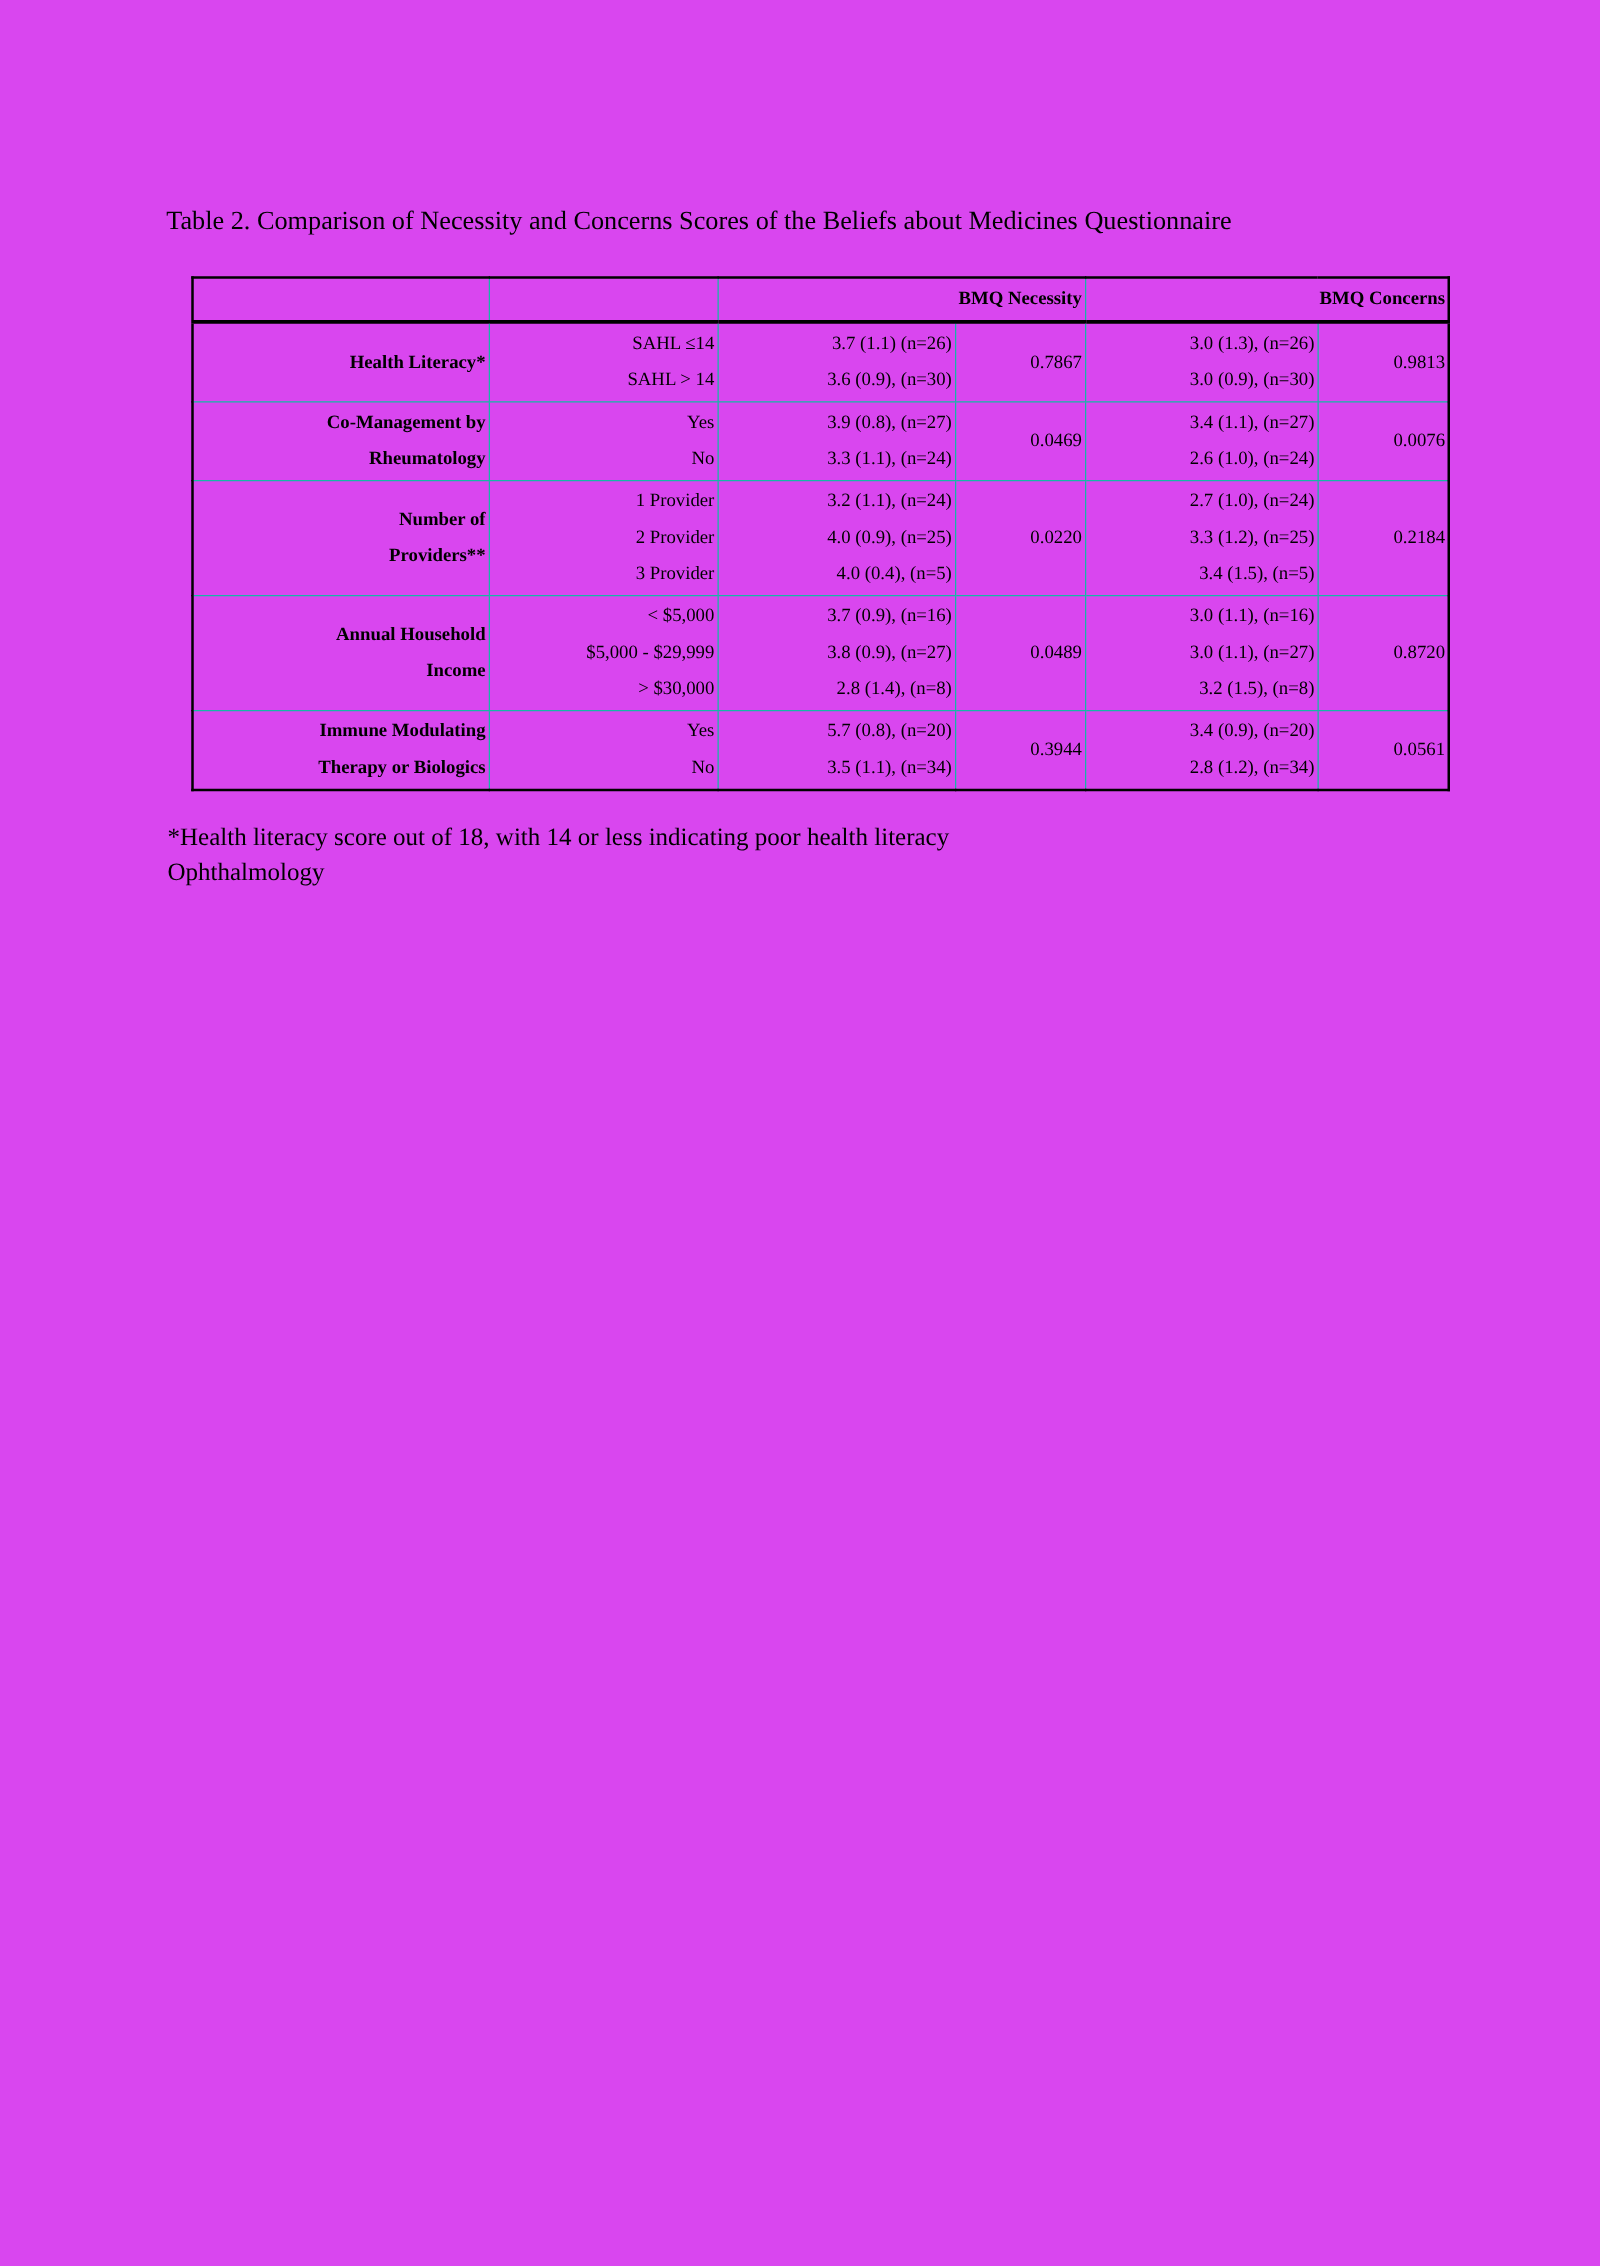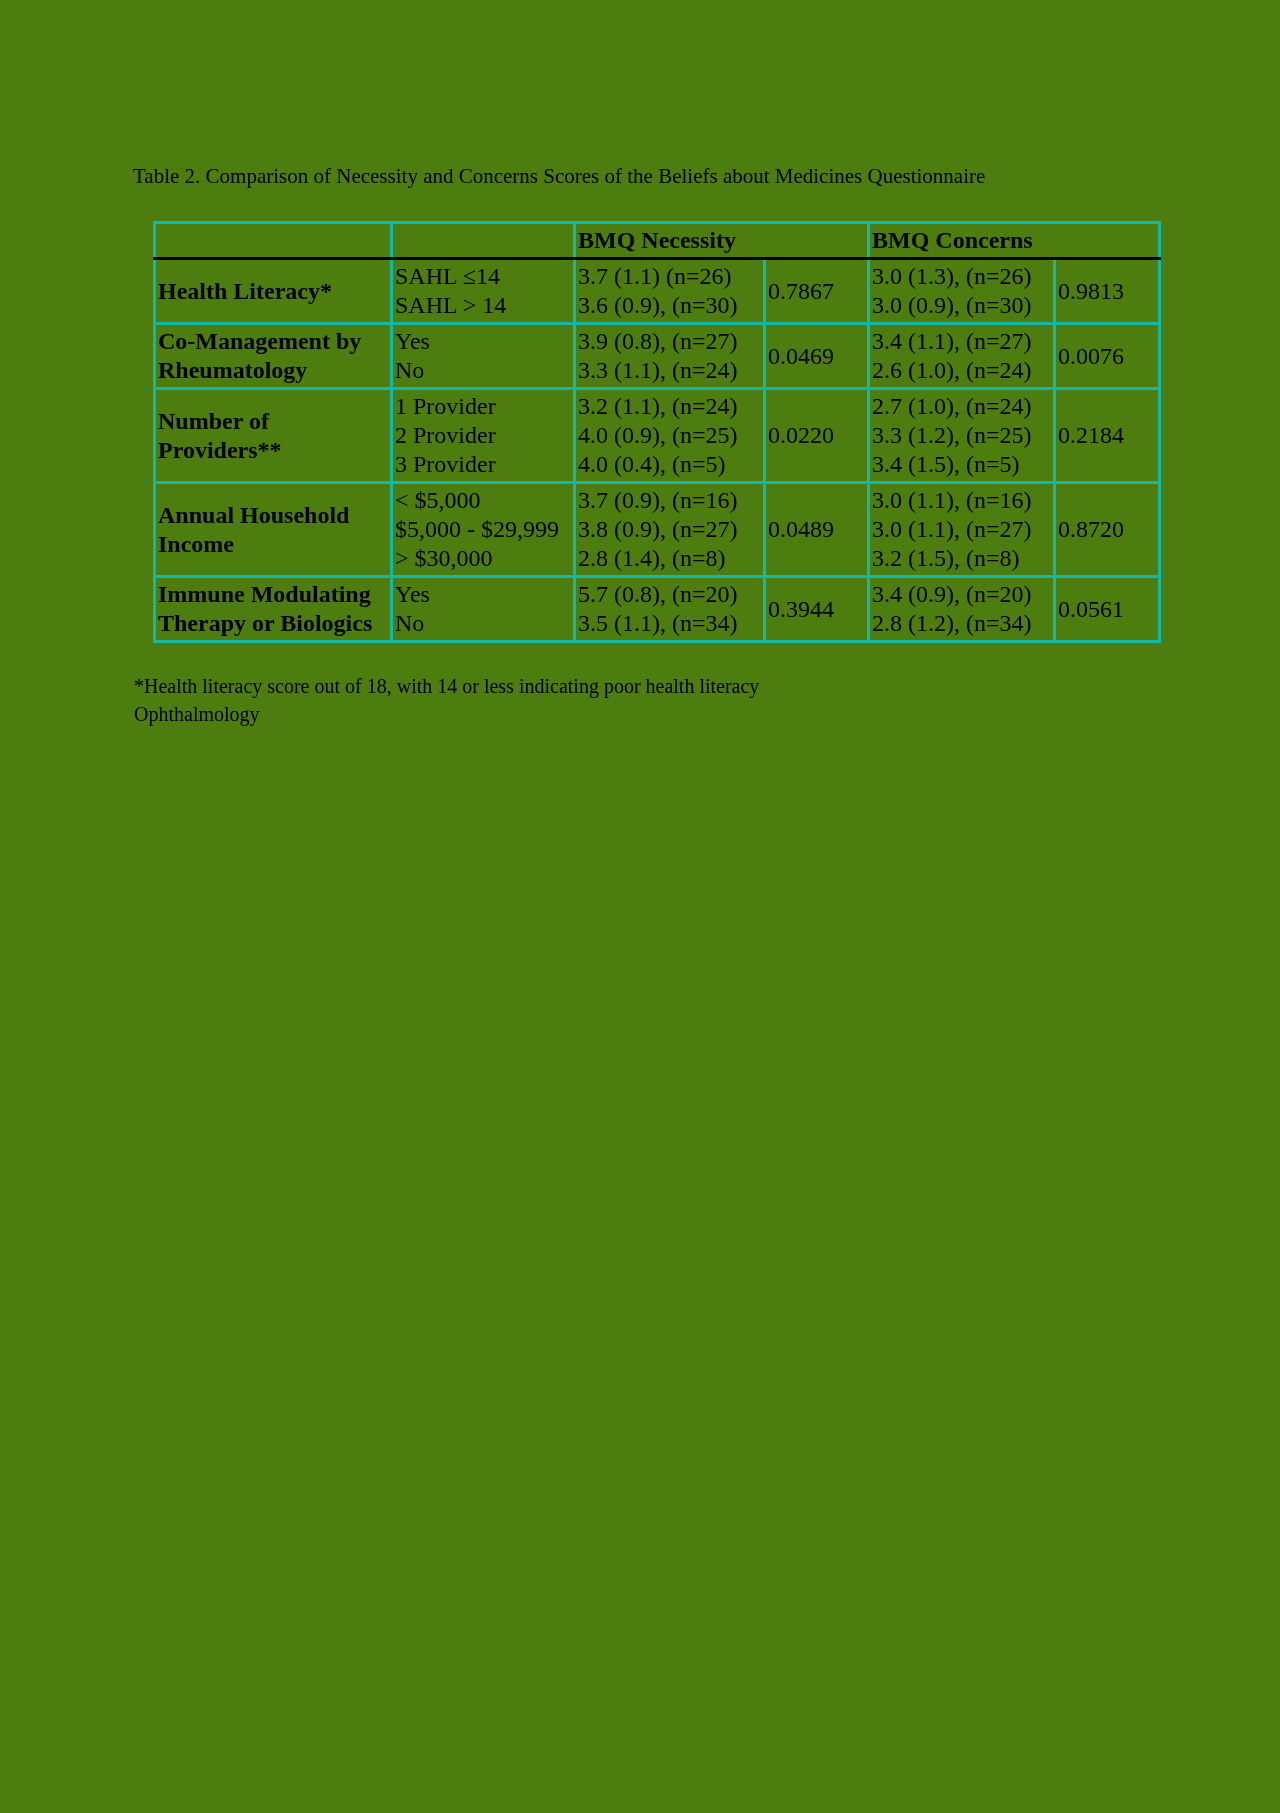--- a/index.html
+++ b/index.html
@@ -1,21 +1,21 @@
 <!DOCTYPE html>
 <html><head>
 <meta charset="utf-8">
 <style>
   * { box-sizing: border-box; }
   html, body { margin: 0; padding: 0; background: #ffffff; }
   .page {
     position: relative;
     width: 1280px;
     height: 1813px;
-    background: #4d7c0f;
+    background: #d946ef;
     color: #000000;
     font-family: "Liberation Serif", "DejaVu Serif", serif;
   }
   .doc-title {
     position: absolute;
     left: 133px;
     top: 162px;
     width: 1000px;
     font-size: 21px;
     line-height: 28px;
@@ -24,36 +24,36 @@
   table.bmq {
     position: absolute;
     left: 153px;
     top: 221px;
     width: 1005px;
     border-collapse: collapse;
     table-layout: fixed;
     border: 2px solid #000;
   }
   table.bmq td, table.bmq th {
-    border: 3px solid #14b8a6;
-    text-align: left;
+    border: 1px solid #14b8a6;
+    text-align: right;
     vertical-align: middle;
     padding: 2px 2px;
-    font-size: 24px;
+    font-size: 15px;
     line-height: 29px;
     overflow: hidden;
   }
   table.bmq thead th { font-weight: bold; }
   tr.group-row th { height: 30px; border-bottom: 3px solid #000; }
   tr.colhead-row th { height: 32px; }
   td.covariate { font-weight: bold; }
   .footnotes {
     position: absolute;
     left: 134px;
-    top: 672px;
+    top: 656px;
     width: 1010px;
     font-size: 20px;
     line-height: 28px;
   }
 </style>
 </head>
 <body>
 
 <div class="page">
 

